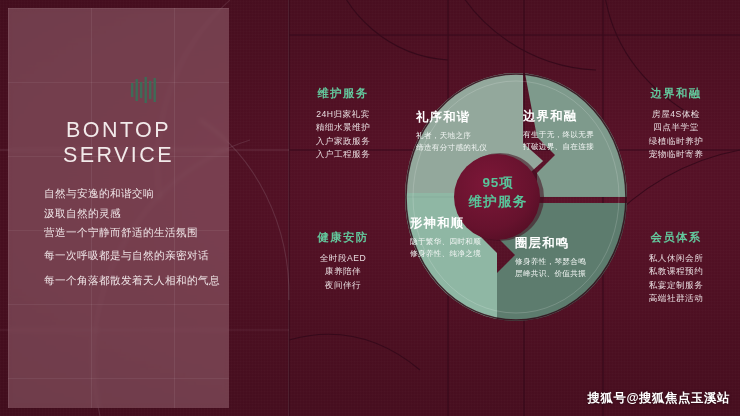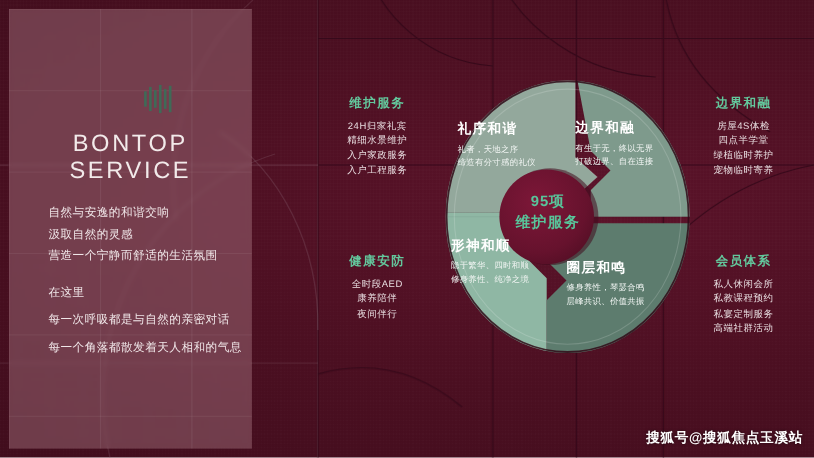--- a/index.html
+++ b/index.html
@@ -177,21 +177,20 @@
         </g>
       </svg>
     </div>
 
     <div class="brand-en">BONTOP SERVICE</div>
 
     <div class="tagline">
       <p>自然与安逸的和谐交响</p>
       <p>汲取自然的灵感</p>
       <p>营造一个宁静而舒适的生活氛围</p>
-      <p class="gap loose">在这里</p>
       <p class="loose">每一次呼吸都是与自然的亲密对话</p>
       <p class="loose">每一个角落都散发着天人相和的气息</p>
     </div>
   </div>
 
   <div class="divider"></div>
 
   <div class="cat cat-left" id="cat-maintenance">
     <div class="cat-title">维护服务</div>
     <div class="cat-item">24H归家礼宾</div>

